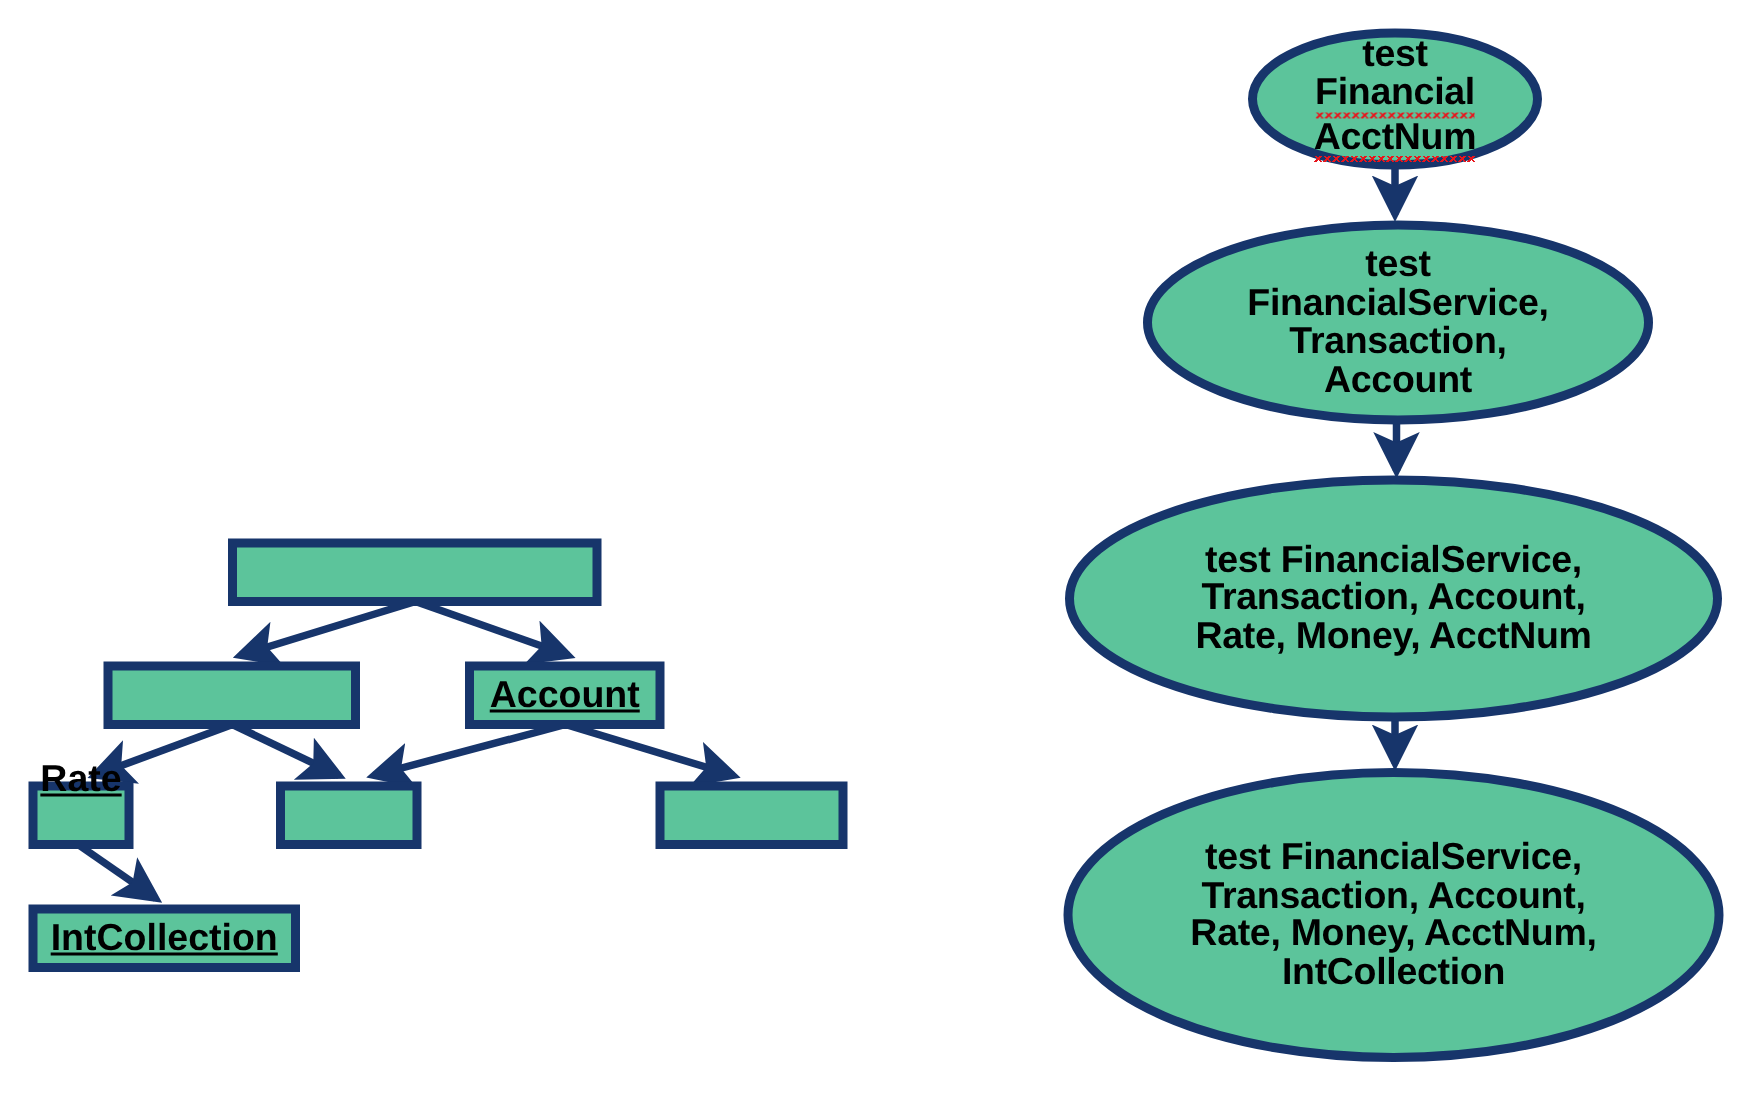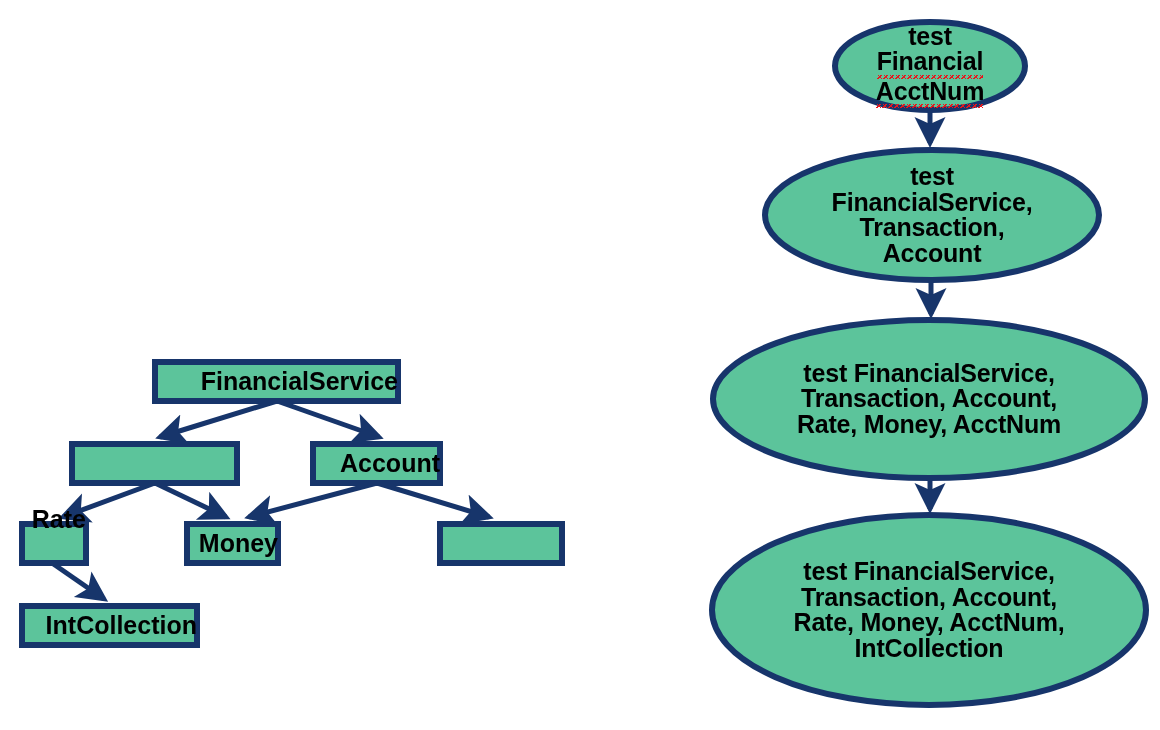--- a/index.html
+++ b/index.html
@@ -26,28 +26,29 @@
     left: 0;
     top: 0;
     width: 1160px;
     height: 730px;
   }
   
   .node-label {
     position: absolute;
     display: flex;
     align-items: center;
-    justify-content: flex-end;
+    justify-content: center;
     color: #000000;
     font-weight: bold;
     font-family: "Liberation Sans", sans-serif;
     text-align: center;
     line-height: 1.0;
     white-space: nowrap;
     pointer-events: none;
+    text-decoration: underline;
   }
   .box-label { font-size: 25px; }
   .ellipse-label {
     white-space: pre-line;
     line-height: 1.02;
     letter-spacing: -0.2px;
   }
   .el1 { font-size: 25px; }
   .el2 { font-size: 25px; }
   .el3 { font-size: 25px; }
@@ -102,24 +103,22 @@
     </g>
 
     <g>
       <ellipse cx="930" cy="66" rx="95" ry="44" fill="#5CC49B" stroke="#17356B" stroke-width="6"></ellipse>
       <ellipse cx="932" cy="215" rx="167" ry="65" fill="#5CC49B" stroke="#17356B" stroke-width="6"></ellipse>
       <ellipse cx="929" cy="399" rx="216" ry="79" fill="#5CC49B" stroke="#17356B" stroke-width="6"></ellipse>
       <ellipse cx="929" cy="610" rx="217" ry="95" fill="#5CC49B" stroke="#17356B" stroke-width="6"></ellipse>
     </g>
   </svg>
 
-  <div class="node-label box-label" style="left:155px; top:362px; width:243px; height:39px;">FinancialService</div>
   <div class="node-label box-label" style="left:313px; top:444px; width:127px; height:39px;">Account</div>
   <div class="node-label box-label" style="left:22px; top:500px; width:64px; height:39px;">Rate</div>
-  <div class="node-label box-label" style="left:187px; top:524px; width:91px; height:39px;">Money</div>
   <div class="node-label box-label" style="left:22px; top:606px; width:175px; height:39px;">IntCollection</div>
 
   <div class="node-label ellipse-label el1" style="left:835px; top:22px; width:190px; height:88px;"><div style="display: flex; flex-direction: column; align-items: center; justify-content: center; width: 100%;"><div><span class="spell-wrap">test</span></div><div><span class="spell-wrap spell">Financial</span></div><div><span class="spell-wrap spell">AcctNum</span></div></div></div>
   <div class="node-label ellipse-label el2" style="left:765px; top:150px; width:334px; height:130px;"><div style="display: flex; flex-direction: column; align-items: center; justify-content: center; width: 100%;"><div><span class="spell-wrap">test</span></div><div><span class="spell-wrap">FinancialService,</span></div><div><span class="spell-wrap">Transaction,</span></div><div><span class="spell-wrap">Account</span></div></div></div>
   <div class="node-label ellipse-label el3" style="left:713px; top:320px; width:432px; height:158px;"><div style="display: flex; flex-direction: column; align-items: center; justify-content: center; width: 100%;"><div><span class="spell-wrap">test FinancialService,</span></div><div><span class="spell-wrap">Transaction, Account,</span></div><div><span class="spell-wrap">Rate, Money, AcctNum</span></div></div></div>
   <div class="node-label ellipse-label el4" style="left:712px; top:515px; width:434px; height:190px;"><div style="display: flex; flex-direction: column; align-items: center; justify-content: center; width: 100%;"><div><span class="spell-wrap">test FinancialService,</span></div><div><span class="spell-wrap">Transaction, Account,</span></div><div><span class="spell-wrap">Rate, Money, AcctNum,</span></div><div><span class="spell-wrap">IntCollection</span></div></div></div>
 
 </div>
 
 </body></html>

